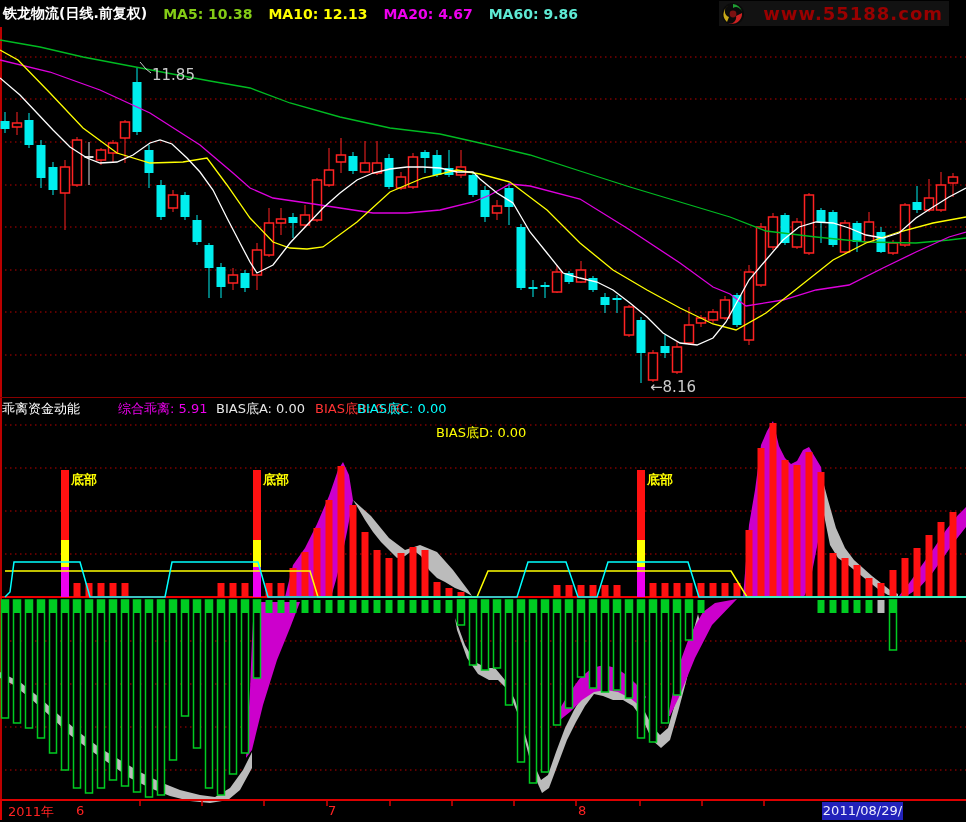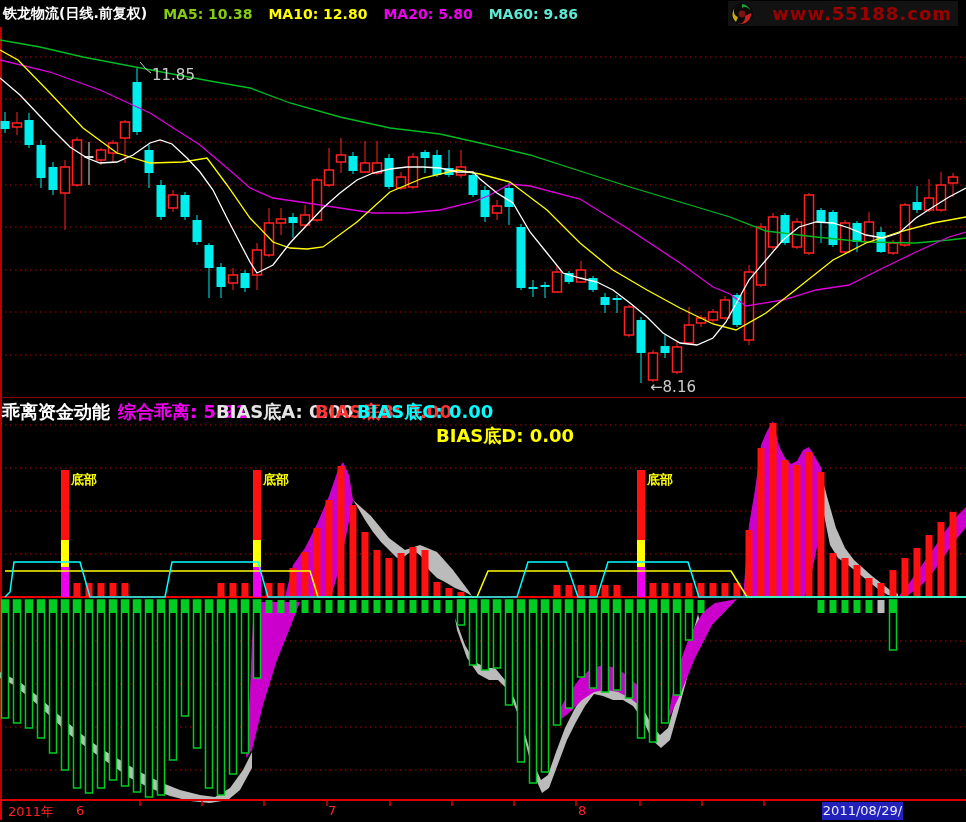--- a/index.html
+++ b/index.html
@@ -1,27 +1,27 @@
 <!DOCTYPE html>
 <html><head>
 <meta charset="utf-8">
 <style>
   html,body{margin:0;padding:0;background:#000;}
   #stage{position:relative;width:966px;height:822px;background:#000;overflow:hidden;
          font-family:"DejaVu Sans","Liberation Sans",sans-serif;}
   #topbar{position:absolute;left:0;top:0;width:966px;height:27px;display:flex;align-items:center;gap:16px;
           padding-left:3px;font-size:14px;font-weight:bold;white-space:nowrap;}
   #chart-svg{position:absolute;left:0;top:0;}
-  #ind-header{position:absolute;left:0;top:399px;width:940px;height:20px;font-size:18px;font-weight:bold;white-space:nowrap;}
+  #ind-header{position:absolute;left:0;top:399px;width:940px;height:20px;font-size:13px;font-weight:normal;white-space:nowrap;}
   #ind-header span{position:absolute;top:1px;}
   #axis-labels{position:absolute;left:0;top:802px;width:833px;height:20px;font-size:13px;}
   #axis-labels .lbl{position:absolute;top:1px;color:#ff2222;}
   #date-box{position:absolute;top:0px;left:822px;width:81px;height:18px;background:#2222bb;color:#eeeeff;
             font-size:13px;text-align:center;line-height:18px;}
-  #logo{position:absolute;right:8px;top:1px;height:25px;background:#121212;display:flex;align-items:center;
+  #logo{position:absolute;right:17px;top:1px;height:25px;background:#121212;display:flex;align-items:center;
         padding:0 6px 0 2px;gap:18px;}
   #logo .logo-text{color:#990000;font-size:18px;font-weight:bold;letter-spacing:1px;
                    font-family:"DejaVu Sans","Liberation Sans",sans-serif;}
   #close-x{position:absolute;left:742px;top:9px;color:#ee00ee;font-size:12px;font-weight:bold;}
 </style>
 </head>
 <body>
 
 <div id="stage">
   <svg id="chart-svg" width="966" height="822" viewBox="0 0 966 822">
@@ -413,22 +413,22 @@
       <line x1="514" y1="800" x2="514" y2="806" stroke="#dd0000" stroke-width="1.5"></line>
       <line x1="576" y1="800" x2="576" y2="806" stroke="#dd0000" stroke-width="1.5"></line>
       <line x1="640" y1="800" x2="640" y2="806" stroke="#dd0000" stroke-width="1.5"></line>
       <line x1="702" y1="800" x2="702" y2="806" stroke="#dd0000" stroke-width="1.5"></line>
       <line x1="764" y1="800" x2="764" y2="806" stroke="#dd0000" stroke-width="1.5"></line>
     </svg>
 
   <div id="topbar">
       <span style="color: rgb(255, 255, 255);">铁龙物流(日线.前复权)</span>
       <span style="color: #84cc16;">MA5: 10.38</span>
-      <span style="color: rgb(255, 255, 0);">MA10: 12.80</span>
-      <span style="color: rgb(238, 0, 238);">MA20: 5.80</span>
+      <span style="color: rgb(255, 255, 0);">MA10: 12.13</span>
+      <span style="color: rgb(238, 0, 238);">MA20: 4.67</span>
       <span style="color: #5eead4;">MA60: 9.86</span>
     </div>
 
   <span id="close-x">×</span>
 
   <div id="logo">
     <svg width="24" height="24" viewBox="0 0 24 24">
       <circle cx="12" cy="12" r="11" fill="#0a0a0a"></circle>
       <path d="M12 2 A10 10 0 0 1 21 10 A6 6 0 0 0 12 6 Z" fill="#1f9e33"></path>
       <path d="M21 11 A10 10 0 0 1 7 21 A6 6 0 0 0 15 14 Z" fill="#cc2222"></path>

